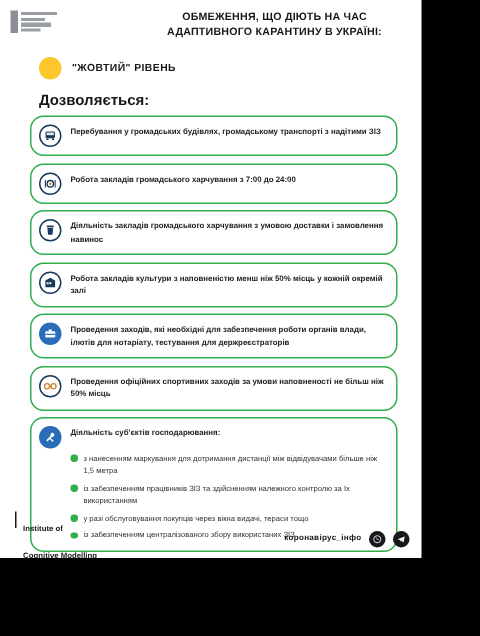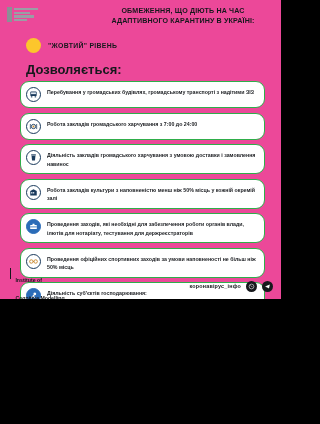--- a/index.html
+++ b/index.html
@@ -1,40 +1,40 @@
 <!DOCTYPE html>
 <html><head>
 <meta charset="utf-8">
 <style>
   * { box-sizing: border-box; margin:0; padding:0; }
   html,body{ width:300px; height:424px; background:#000; overflow:hidden;
     font-family:"Liberation Sans", sans-serif; }
-  .page{ position:absolute; left:0; top:0; width:281px; height:299px;
-    background:#ec4899; overflow:hidden; }
+  .page{ position:absolute; left:0; top:0; width:281px; height:372px;
+    background:#ffffff; overflow:hidden; }
 
   
   .hdr{ position:relative; height:34px; }
   .logo{ position:absolute; left:7px; top:7px; display:flex; gap:1.5px; }
   .logo-mark{ width:5px; height:15px; background:#8b8f96; }
   .logo-lines{ display:flex; flex-direction:column; gap:1.2px; padding-top:1px; }
   .logo-lines i{ display:block; height:2.4px; background:#9a9ea5; }
   .logo-lines i:nth-child(1){ width:24px; }
   .logo-lines i:nth-child(2){ width:16px; }
   .logo-lines i:nth-child(3){ width:20px; }
   .logo-lines i:nth-child(4){ width:13px; }
   .hdr-title{ position:absolute; left:92px; top:6px; width:182px; text-align:center;
     font-size:7.1px; font-weight:bold; line-height:1.45; color:#16181c;
     letter-spacing:.15px; }
 
   
   .level{ display:flex; align-items:center; gap:7px; margin:4px 0 0 26px; }
   .dot{ width:15px; height:15px; border-radius:50%; background:#fcc62c; }
   .level-lbl{ font-size:6.9px; font-weight:bold; color:#16181c; letter-spacing:.3px; }
 
-  .allowed{ margin:9px 0 4px 26px; font-size:13px; font-weight:bold; color:#16181c; }
+  .allowed{ margin:9px 0 4px 26px; font-size:10px; font-weight:bold; color:#16181c; }
 
   
   .list{ padding:0 16px 0 20px; }
   .row{ position:relative; display:flex; align-items:flex-start; gap:6px;
     background:#fff; border:1px solid #2fae4a; border-radius:9px;
     padding:5px 8px 5px 5px; margin-bottom:4.5px; }
   .row.sub{ flex-direction:column; gap:3px; padding-bottom:6px; }
   .row-head{ display:flex; align-items:flex-start; gap:6px; width:100%; }
   .ico{ flex:0 0 auto; width:15px; height:15px; border-radius:50%;
     display:flex; align-items:center; justify-content:center;

